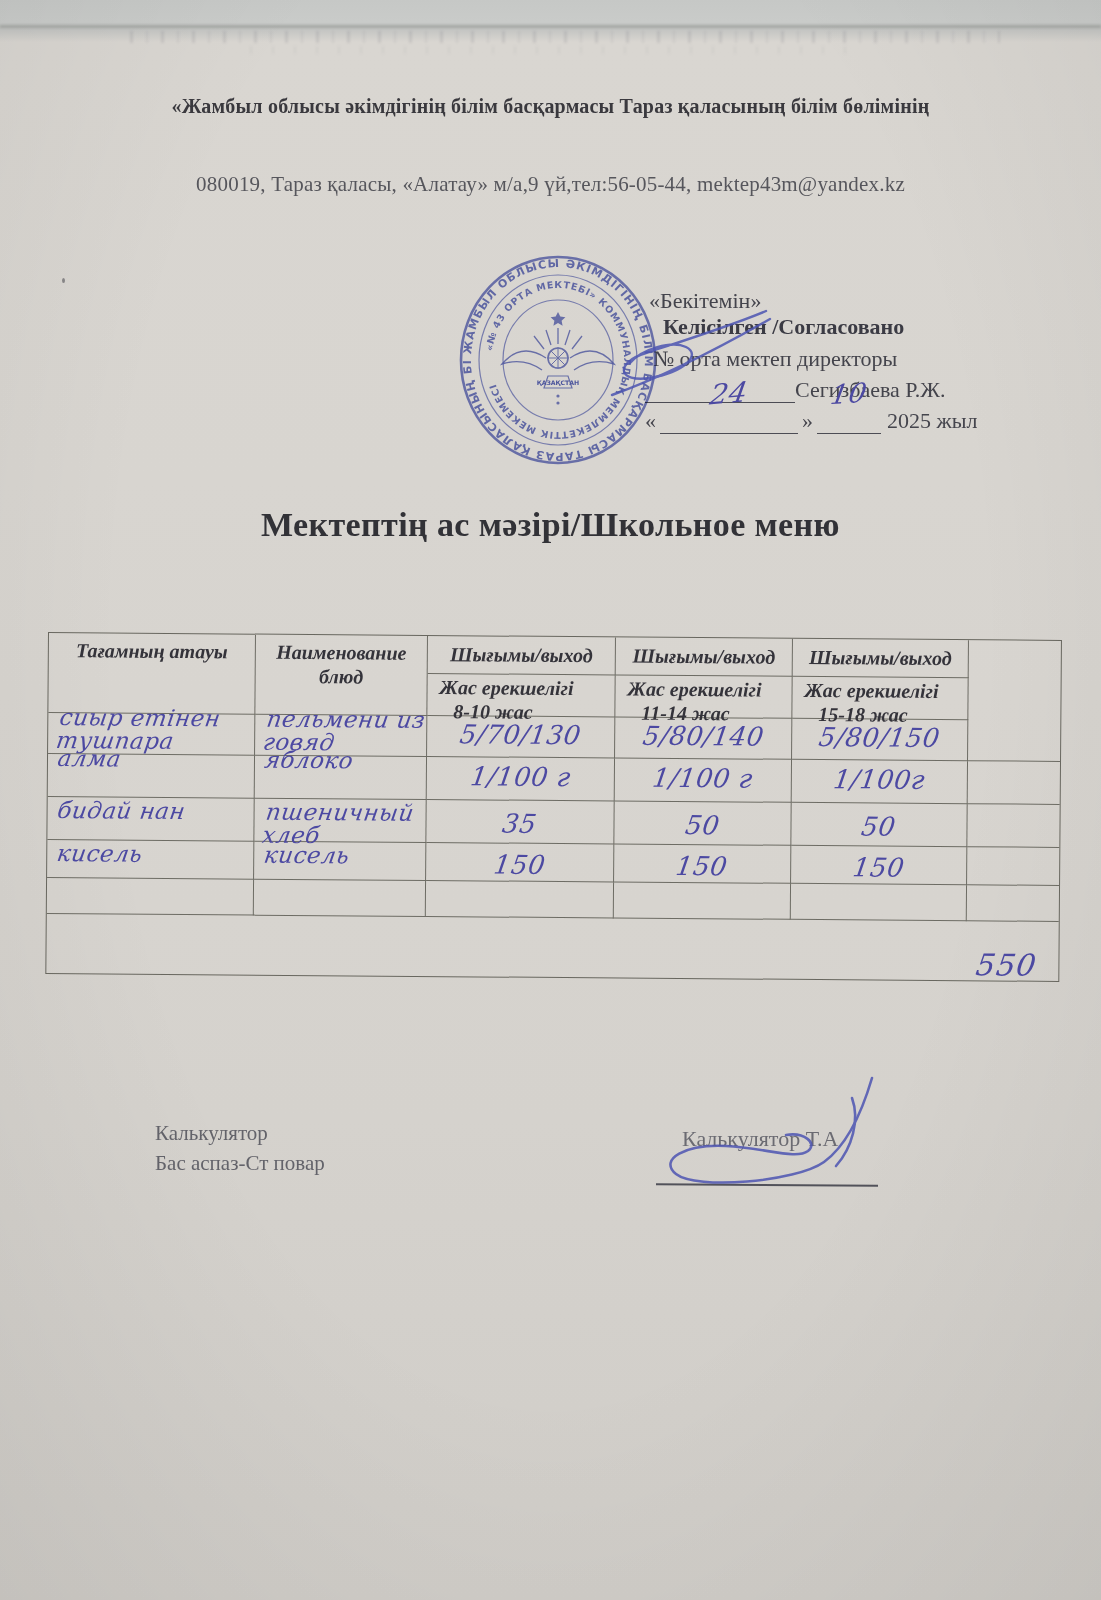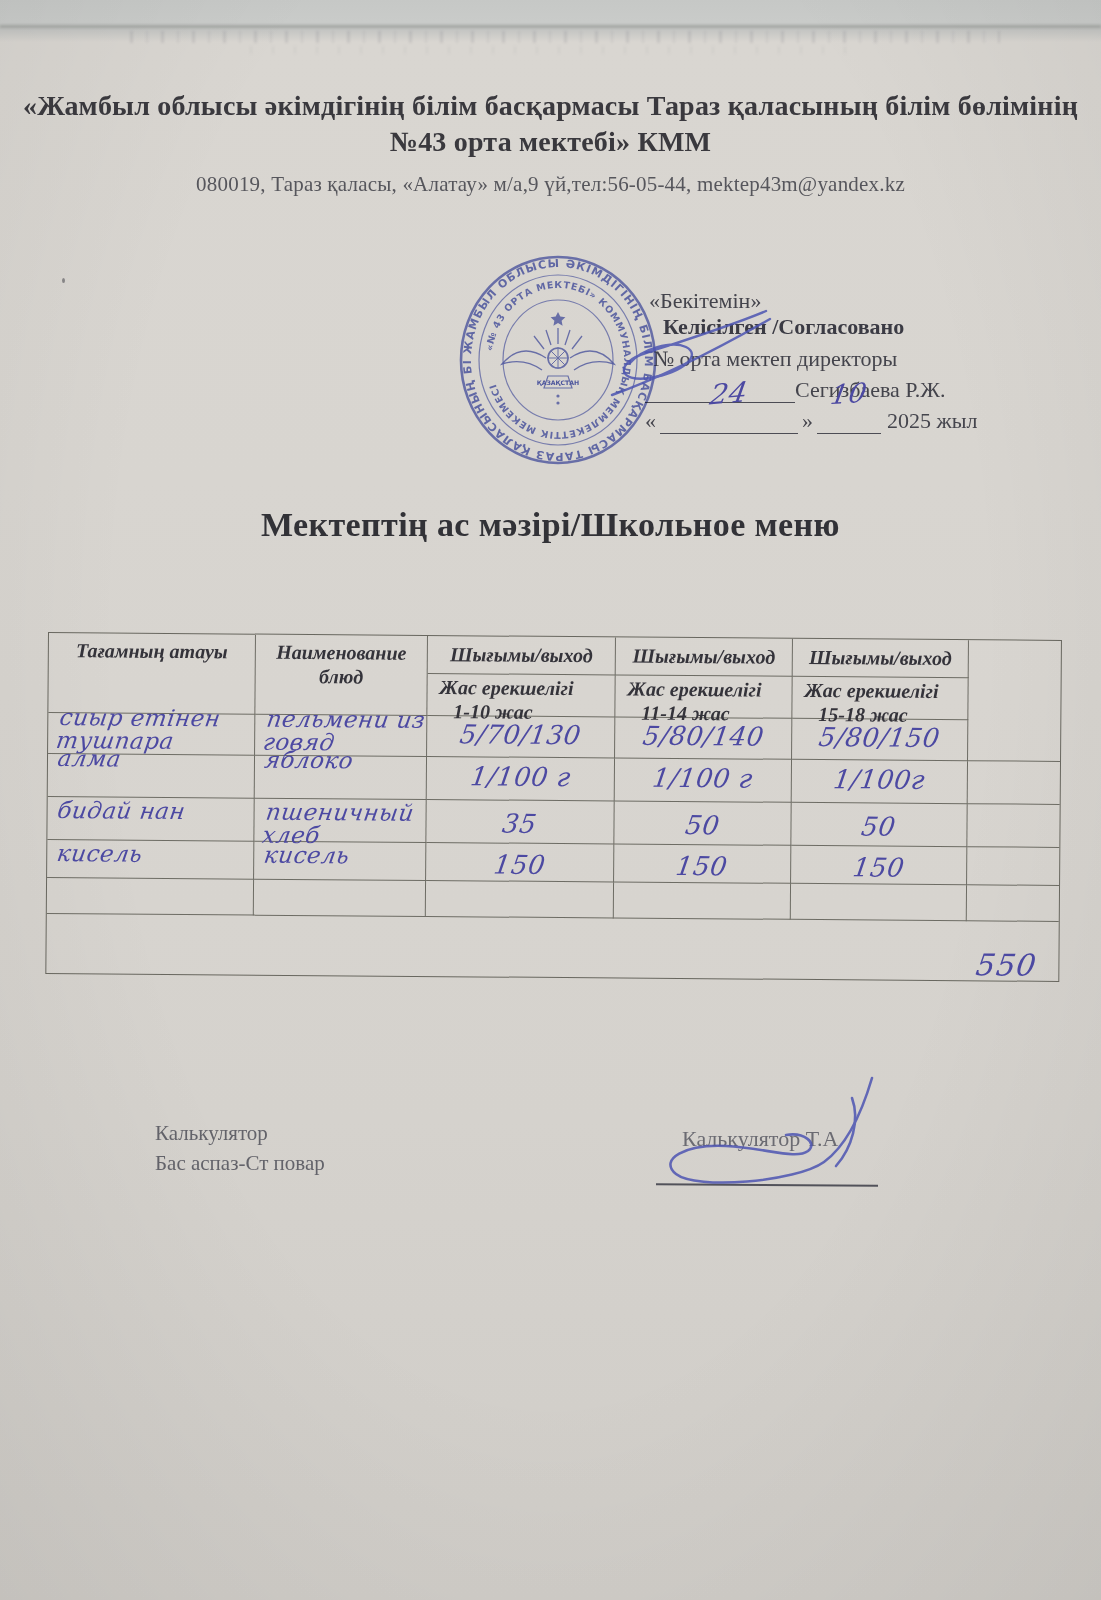--- a/index.html
+++ b/index.html
@@ -9,21 +9,21 @@
   .vignette{position:absolute;inset:0;pointer-events:none;
         background:radial-gradient(ellipse at 50% 40%,rgba(0,0,0,0) 55%,rgba(0,0,0,0.06) 100%);}
   .paper-edge{position:absolute;left:0;top:25px;width:100%;height:3px;background:rgba(140,142,138,.45);filter:blur(1px);}
   .bleed1{position:absolute;left:130px;top:31px;width:870px;height:12px;opacity:.5;filter:blur(1.2px);
         background:repeating-linear-gradient(90deg,rgba(95,95,110,.28) 0 3px,transparent 3px 16px,rgba(95,95,110,.18) 16px 18px,transparent 18px 31px);}
   .bleed2{position:absolute;left:250px;top:46px;width:600px;height:8px;opacity:.25;filter:blur(1.5px);
         background:repeating-linear-gradient(90deg,rgba(95,95,110,.3) 0 2px,transparent 2px 22px);}
   .speck{position:absolute;width:3px;height:5px;background:rgba(70,70,75,.55);border-radius:50%;}
 
   .org-header{position:absolute;left:0;top:88px;width:100%;text-align:center;
-        font-weight:bold;font-size:28px;line-height:36px;color:#3a393e;letter-spacing:.2px;}
+        font-weight:bold;font-size:20px;line-height:36px;color:#3a393e;letter-spacing:.2px;}
   .address{position:absolute;left:0;top:172px;width:100%;text-align:center;
         font-size:21px;color:#56565c;letter-spacing:.2px;}
 
   .stamp{position:absolute;left:456px;top:252px;width:204px;height:216px;z-index:3;opacity:.92;mix-blend-mode:multiply;}
 
   .approval{position:absolute;left:645px;top:282px;width:400px;z-index:2;color:#44444c;font-size:22px;}
   .approval .ln{position:relative;white-space:nowrap;}
   .ap-agreed{font-weight:bold;color:#3b3b44;margin-left:18px;}
   .ap-approve{margin-top:6px;margin-left:4px;}
   .ap-director{margin-top:6px;margin-left:8px;}
@@ -77,21 +77,20 @@
 
 <div class="page">
   <div class="vignette"></div>
   <div class="paper-edge"></div>
   <div class="bleed1"></div>
   <div class="bleed2"></div>
   <div class="speck" style="left:62px;top:278px;"></div>
 
   <div class="org-header">
     <div>«Жамбыл облысы әкімдігінің білім басқармасы Тараз қаласының білім  бөлімінің</div>
-    <div>№43 орта мектебі» КММ</div>
   </div>
   <div class="address">080019, Тараз қаласы, «Алатау» м/а,9 үй,тел:56-05-44, mektep43m@yandex.kz</div>
 
   <svg class="stamp" viewBox="0 0 204 216">
     <g fill="none" stroke="#4b58bb">
       <ellipse cx="102" cy="108" rx="97" ry="103" stroke-width="2.6" opacity=".8"></ellipse>
       <ellipse cx="102" cy="108" rx="79" ry="85" stroke-width="1.2" opacity=".7"></ellipse>
       <ellipse cx="102" cy="108" rx="55" ry="60" stroke-width="1.2" opacity=".7"></ellipse>
     </g>
     <defs>
@@ -149,21 +148,21 @@
   <div class="doc-title">Мектептің ас мәзірі/Школьное меню</div>
 
   <div class="menu-table">
     <div class="tc th th-top h-c1">Тағамның атауы</div>
     <div class="tc th th-top h-c2">Наименование блюд</div>
     <div class="tc th h-o1">Шығымы/выход</div>
     <div class="tc th h-o2">Шығымы/выход</div>
     <div class="tc th h-o3">Шығымы/выход</div>
     <div class="tc th h-a1 age-cell">
       <span>Жас ерекшелігі</span>
-      <span class="rng">1-10 жас</span>
+      <span class="rng">8-10 жас</span>
     </div>
     <div class="tc th h-a2 age-cell">
       <span>Жас ерекшелігі</span>
       <span class="rng">11-14 жас</span>
     </div>
     <div class="tc th h-a3 age-cell">
       <span>Жас ерекшелігі</span>
       <span class="rng">15-18 жас</span>
     </div>
 

